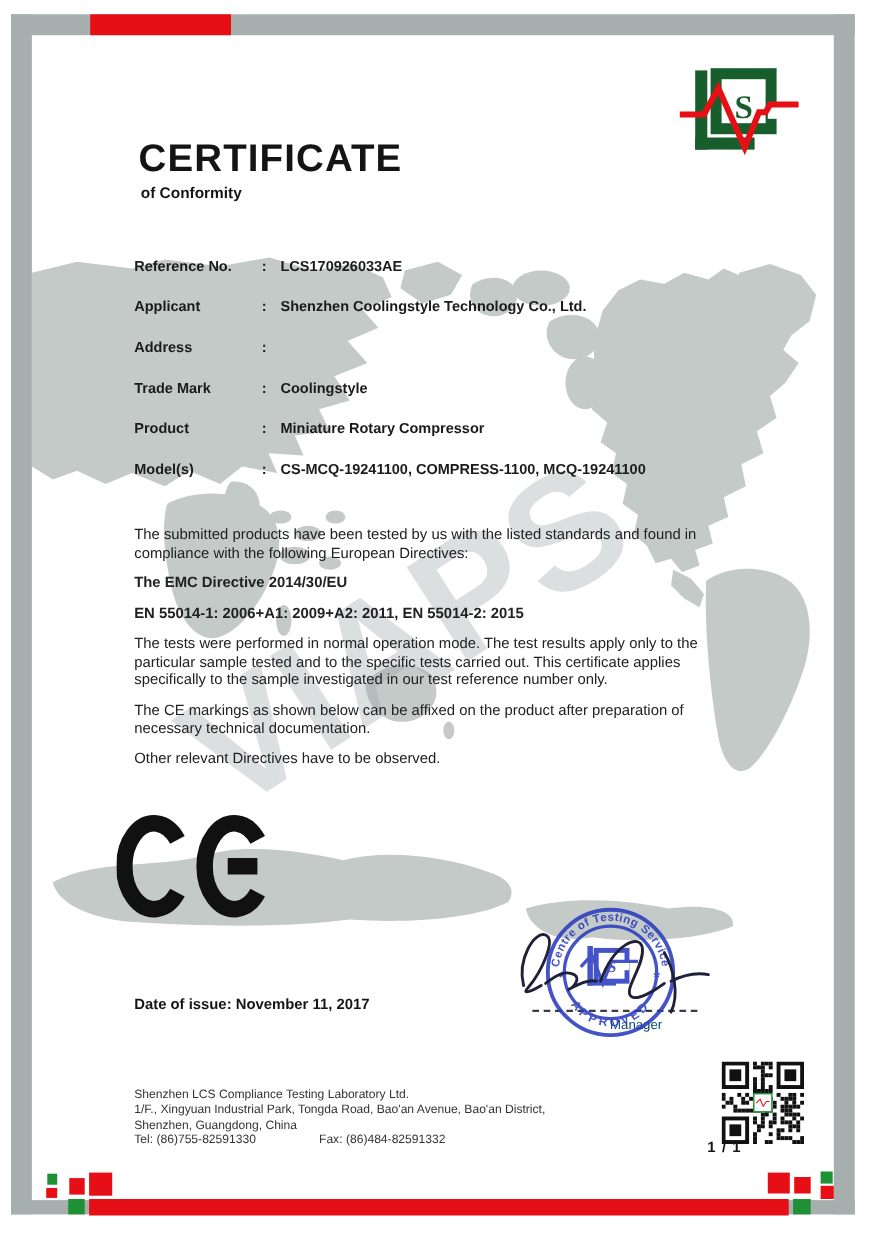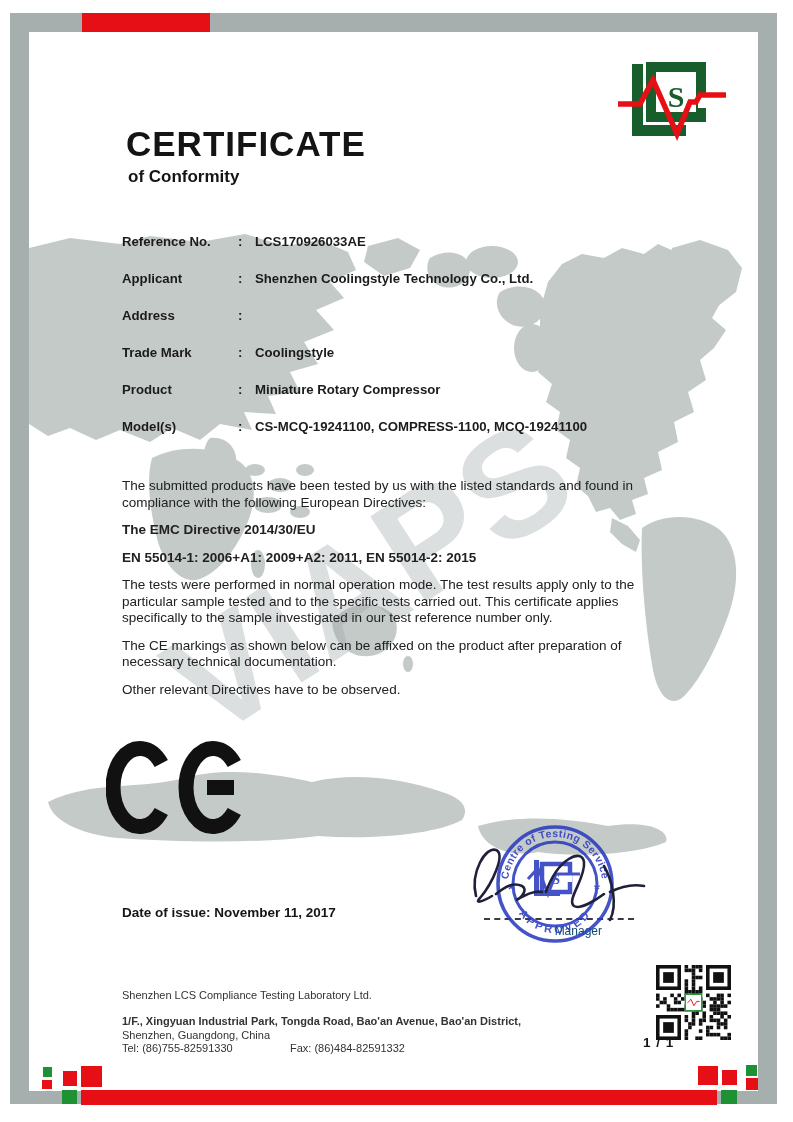--- a/index.html
+++ b/index.html
@@ -19,21 +19,21 @@
   #frame-right  { left:758px; top:13px;  width:19px;  height:1091px; }
   #frame-bottom { left:10px; top:1091px; width:767px; height:13px; }
   .deco { position:absolute; z-index:3; }
   .red   { background:#e60f15; }
   .green { background:#1e9134; }
 
   
   #logo { position:absolute; left:616px; top:58px; z-index:3; }
   #title-block { position:absolute; left:126px; top:124px; z-index:3; color:#141414; }
   #title-block .main { font-size:35px; font-weight:bold; letter-spacing:1px; }
-  #title-block .sub  { font-size:17px; font-weight:bold; margin-top:3px; margin-left:2px; }
+  #title-block .sub  { font-size:14px; font-weight:bold; margin-top:3px; margin-left:2px; }
 
   
   #fields { position:absolute; left:122px; top:233px; width:600px; z-index:3; color:#1b1b1b; }
   .field-row { display:flex; margin-bottom:19px; font-size:13.2px; font-weight:bold; line-height:18px; }
   .field-label { width:116px; flex:none; }
   .field-colon { width:17px; flex:none; }
   .field-value { flex:1; white-space:pre-line; }
 
   
   #body-text { position:absolute; left:122px; top:478px; width:586px; z-index:3;
@@ -49,21 +49,21 @@
 
   
   #stamp { position:absolute; left:482px; top:814px; z-index:5; }
   #signature { position:absolute; left:462px; top:836px; z-index:6; }
   #sig-line { position:absolute; left:484px; top:918px; width:150px; border-top:2px dashed #3b3b46; z-index:4; }
   #manager-label { position:absolute; left:512px; top:924px; width:90px; text-align:right;
     font-size:12px; color:#0c4a6e; z-index:4; }
 
   
   #footer-text { position:absolute; left:122px; top:989px; z-index:3; font-size:11px; line-height:13.8px; color:#333; }
-  #footer-text .bold { font-weight:bold;margin-top:12px; }
+  #footer-text .bold { font-weight:normal; }
   .contact-row { display:flex; }
   .contact-row .col1 { width:168px; flex:none; }
   #qr-wrap { position:absolute; left:656px; top:965px; z-index:3; }
   #page-num { position:absolute; left:607px; top:1035px; font-size:13.5px; font-weight:bold; letter-spacing:1px; color:#161616; z-index:3;margin-left:36px; }
 </style>
 </head>
 <body>
 
 <div id="page">
 

